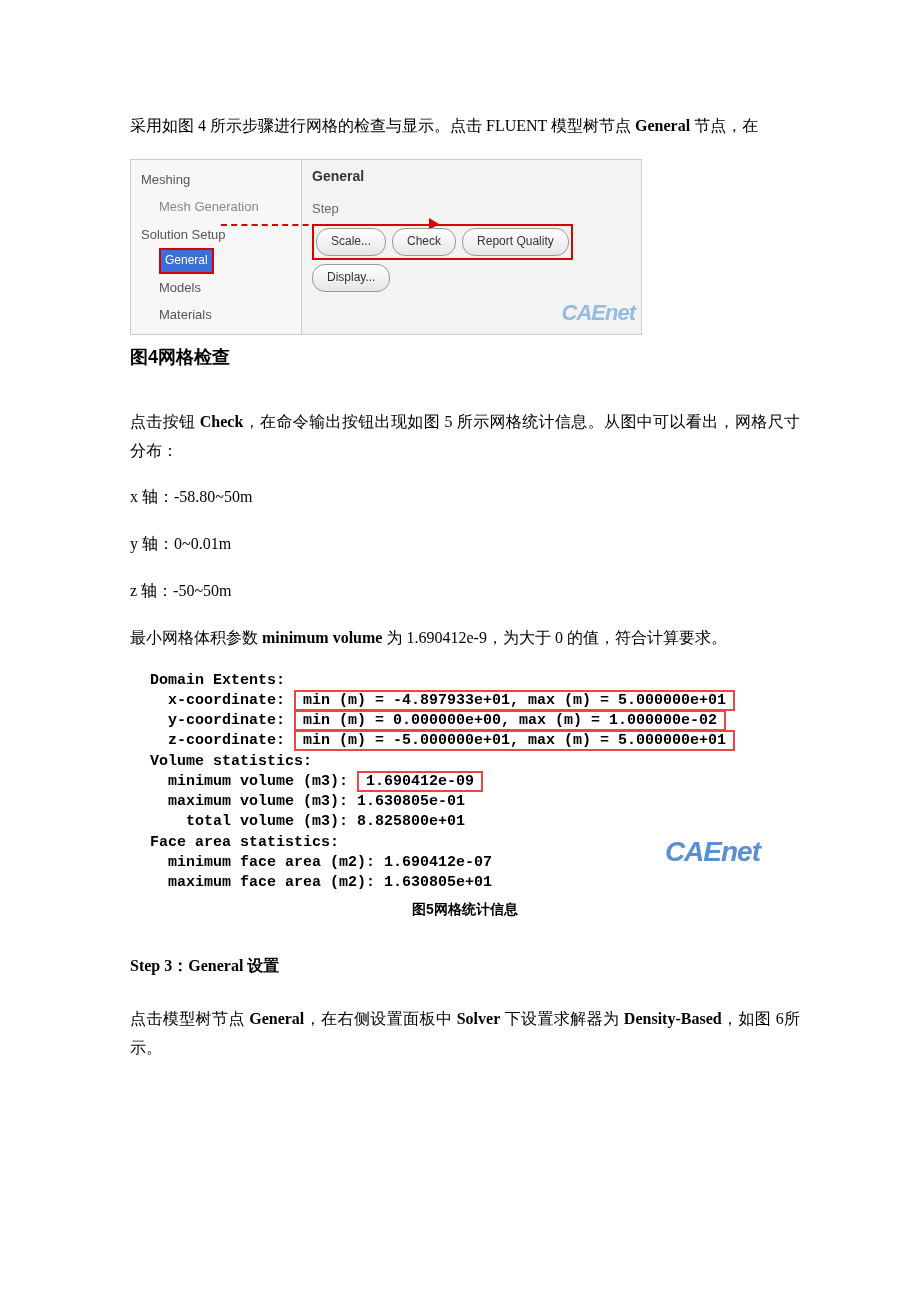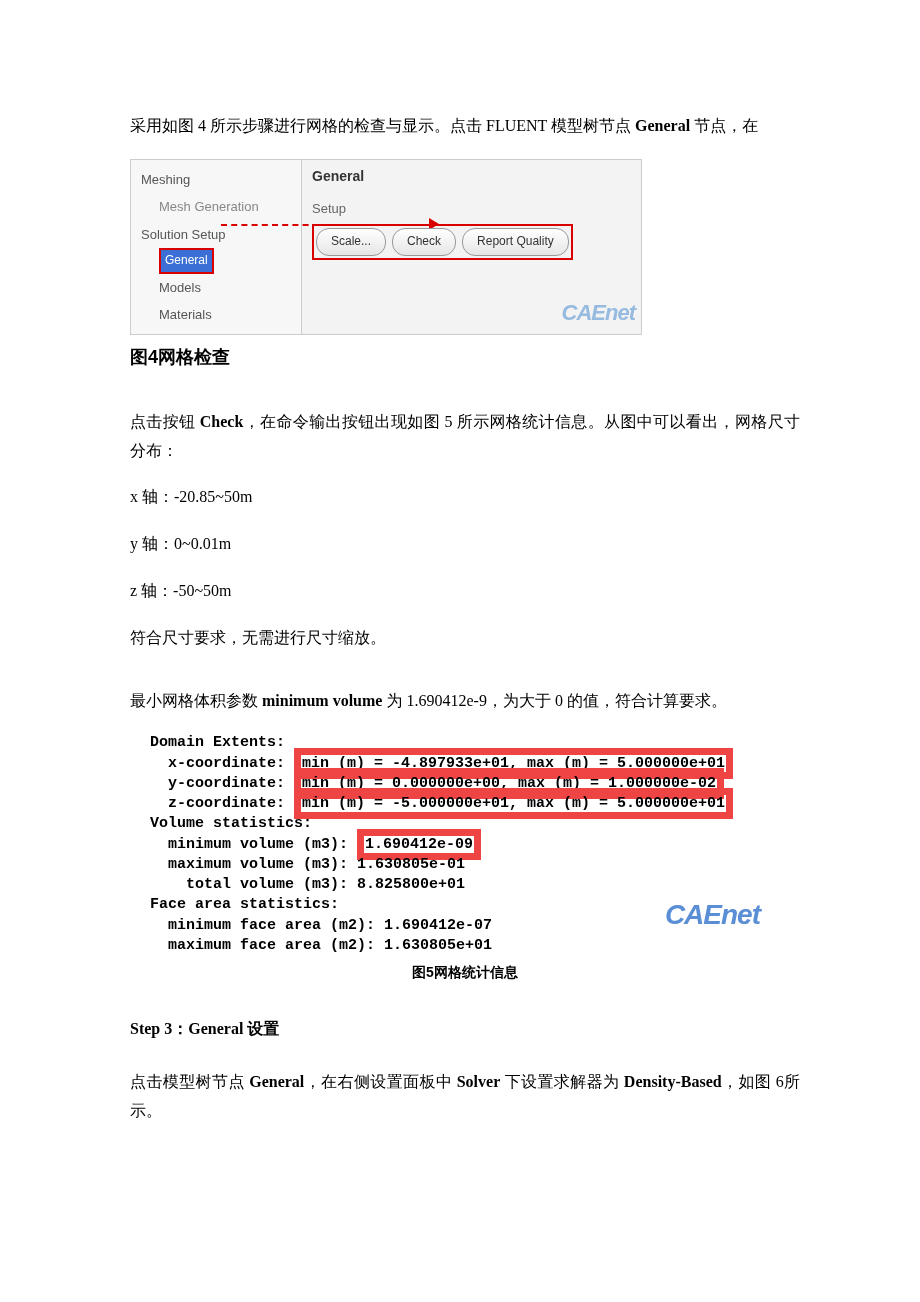--- a/index.html
+++ b/index.html
@@ -140,22 +140,22 @@
     font-family: "Consolas", "Courier New", monospace;
     font-size: 15px;
     font-weight: bold;
     line-height: 1.35;
     color: #000;
     white-space: pre;
     margin: 0 0 4px 20px;
     position: relative;
   }
   .redbox-inline {
-    border: 7px solid #ef4444;
-    padding: 0 1px;
+    border: 2px solid #ef4444;
+    padding: 0 7px;
   }
   .watermark-console {
     position: absolute;
     right: 40px;
     bottom: 22px;
     font-family: Arial, sans-serif;
     font-size: 28px;
     font-weight: bold;
     font-style: italic;
     color: #5a8fd6;
@@ -188,40 +188,42 @@
       <div class="tree-sub">Mesh Generation</div>
       <div class="tree-lbl">Solution Setup</div>
       <div><span class="tree-general">General</span></div>
       <div class="tree-sub" style="padding-left:18px;color:#555">Models</div>
       <div class="tree-sub" style="padding-left:18px;color:#555">Materials</div>
     </div>
     <div class="arrow-line"></div>
     <div class="arrow-head"></div>
     <div class="fig4-right">
       <div class="panel-title">General</div>
-      <div class="panel-sub">Setup</div>
+      <div class="panel-sub">Step</div>
       <div class="btn-row">
         <div class="red-box">
           <div class="ui-btn">Scale...</div>
           <div class="ui-btn">Check</div>
           <div class="ui-btn">Report Quality</div>
         </div>
       </div>
+      <div class="btn-row" style="margin-top:4px">
+        <div class="ui-btn">Display...</div>
+      </div>
       <div class="watermark-ui">CAEnet</div>
     </div>
   </div>
   <div class="caption">图4网格检查</div>
 
   <p class="para">
     <span>点击按钮 </span><span class="bold">Check</span><span>，在命令输出按钮出现如图 5 所示网格统计信息。从图中可以看出，网格尺寸分布：</span>
   </p>
-  <p class="para">x 轴：-20.85~50m</p>
+  <p class="para">x 轴：-58.80~50m</p>
   <p class="para">y 轴：0~0.01m</p>
   <p class="para">z 轴：-50~50m</p>
-  <p class="para" style="margin-bottom:34px">符合尺寸要求，无需进行尺寸缩放。</p>
 
   <p class="para">
     <span>最小网格体积参数 </span><span class="bold">minimum volume</span><span> 为 1.690412e-9，为大于 0 的值，符合计算要求。</span>
   </p>
 
   <div class="fig5"><span>Domain Extents:</span>
 <span>  x-coordinate: </span><span class="redbox-inline">min (m) = -4.897933e+01, max (m) = 5.000000e+01</span>
 <span>  y-coordinate: </span><span class="redbox-inline">min (m) = 0.000000e+00, max (m) = 1.000000e-02</span>
 <span>  z-coordinate: </span><span class="redbox-inline">min (m) = -5.000000e+01, max (m) = 5.000000e+01</span>
 <span>Volume statistics:</span>

